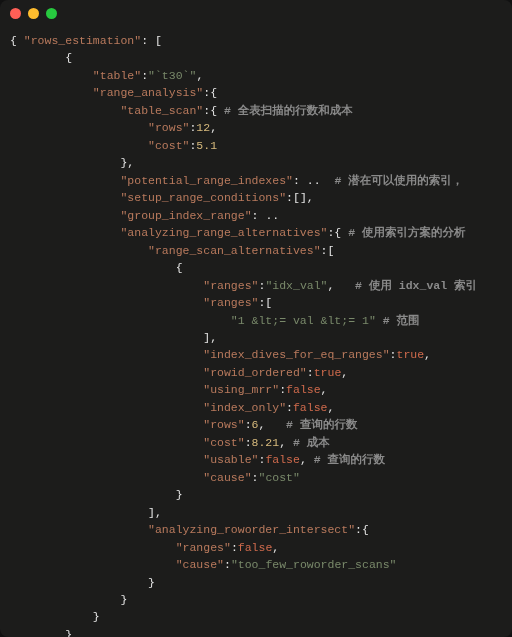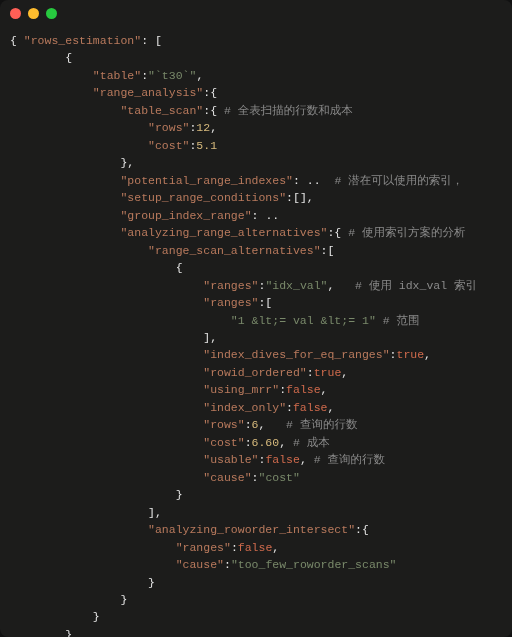--- a/index.html
+++ b/index.html
@@ -45,21 +45,21 @@
     line-height: 1.52;
     letter-spacing: 0px;
   }
 
   
   .pl { color: #e6e6e6; }        
   .k  { color: #b97a5d; }        
   .s  { color: #79896a; }
   .n  { color: #d7ba7d; }        
   .kw { color: #cf6a4c; text-align: right; }        
-  .c  { color: #8a8a8a; }        
+  .c  { color: #8a8a8a; font-weight: bold; }        
   .dd { color: #e6e6e6; }        
 
 </style>
 </head>
 <body>
 
 <div class="window">
   <div class="titlebar">
     <div class="dot red"></div>
     <div class="dot yellow"></div>
@@ -82,21 +82,21 @@
 <span class="pl">                        {</span>
 <span class="pl">                            </span><span class="k">"<span>ranges</span>"</span><span class="pl">:</span><span class="s">"<span>idx_val</span>"</span><span class="pl">,   </span><span class="c"># 使用 idx_val 索引</span>
 <span class="pl">                            </span><span class="k">"<span>ranges</span>"</span><span class="pl">:[</span>
 <span class="pl">                                </span><span class="s">"<span>1 &amp;lt;= val &amp;lt;= 1</span>"</span><span class="pl"> </span><span class="c"># 范围</span>
 <span class="pl">                            ],</span>
 <span class="pl">                            </span><span class="k">"<span>index_dives_for_eq_ranges</span>"</span><span class="pl">:</span><span class="kw">true</span><span class="pl">,</span>
 <span class="pl">                            </span><span class="k">"<span>rowid_ordered</span>"</span><span class="pl">:</span><span class="kw">true</span><span class="pl">,</span>
 <span class="pl">                            </span><span class="k">"<span>using_mrr</span>"</span><span class="pl">:</span><span class="kw">false</span><span class="pl">,</span>
 <span class="pl">                            </span><span class="k">"<span>index_only</span>"</span><span class="pl">:</span><span class="kw">false</span><span class="pl">,</span>
 <span class="pl">                            </span><span class="k">"<span>rows</span>"</span><span class="pl">:</span><span class="n">6</span><span class="pl">,   </span><span class="c"># 查询的行数</span>
-<span class="pl">                            </span><span class="k">"<span>cost</span>"</span><span class="pl">:</span><span class="n">6.60</span><span class="pl">, </span><span class="c"># 成本</span>
+<span class="pl">                            </span><span class="k">"<span>cost</span>"</span><span class="pl">:</span><span class="n">8.21</span><span class="pl">, </span><span class="c"># 成本</span>
 <span class="pl">                            </span><span class="k">"<span>usable</span>"</span><span class="pl">:</span><span class="kw">false</span><span class="pl">, </span><span class="c"># 查询的行数</span>
 <span class="pl">                            </span><span class="k">"<span>cause</span>"</span><span class="pl">:</span><span class="s">"<span>cost</span>"</span>
 <span class="pl">                        }</span>
 <span class="pl">                    ],</span>
 <span class="pl">                    </span><span class="k">"<span>analyzing_roworder_intersect</span>"</span><span class="pl">:{</span>
 <span class="pl">                        </span><span class="k">"<span>ranges</span>"</span><span class="pl">:</span><span class="kw">false</span><span class="pl">,</span>
 <span class="pl">                        </span><span class="k">"<span>cause</span>"</span><span class="pl">:</span><span class="s">"<span>too_few_roworder_scans</span>"</span>
 <span class="pl">                    }</span>
 <span class="pl">                }</span>
 <span class="pl">            }</span>

